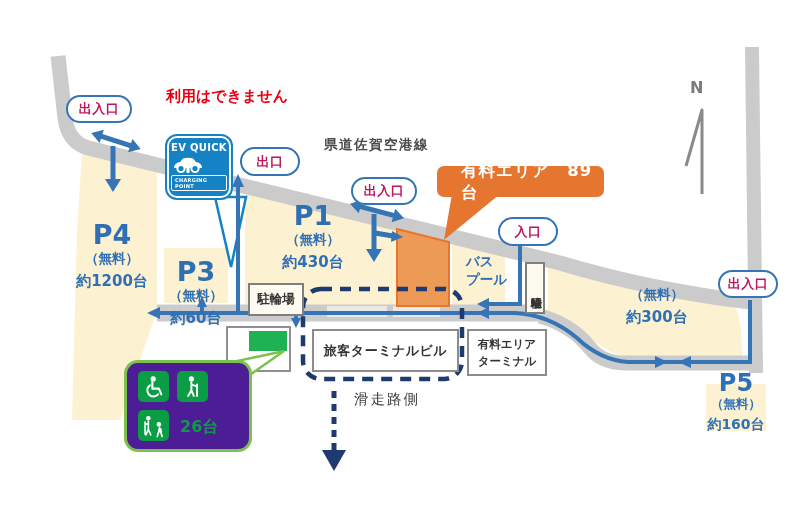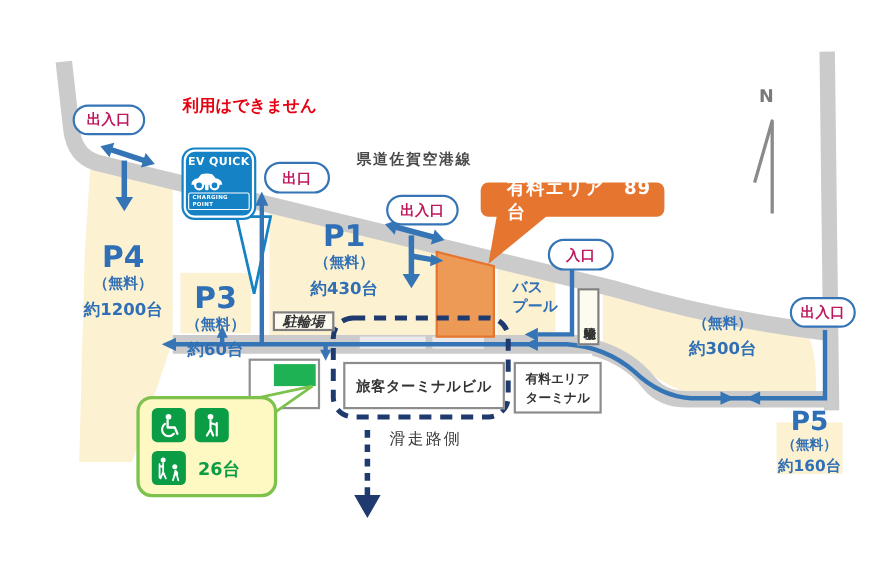--- a/index.html
+++ b/index.html
@@ -36,30 +36,30 @@
           padding:4px 2px 5px 2px;box-sizing:border-box;}
   .ev-title{color:#fff;font-size:10px;font-weight:bold;letter-spacing:0.3px;}
   .ev-sub{color:#fff;font-size:5px;font-weight:bold;border:1px solid #fff;border-radius:2px;
           padding:1px 3px;letter-spacing:0.3px;}
   
   .fbox{position:absolute;background:#fff;border:2px solid #8C8C8C;color:#333;
         display:flex;align-items:center;justify-content:center;text-align:center;box-sizing:border-box;}
   .terminal{left:312px;top:329px;width:147px;height:43px;font-size:13px;font-weight:600;
             letter-spacing:0.5px;border-width:2.5px;}
   .rentacar{left:467px;top:329px;width:80px;height:47px;font-size:11.5px;font-weight:600;line-height:1.4;}
-  .bike-h{left:248px;top:283px;width:56px;height:18px;font-size:12.5px;font-weight:bold;
-          background:#FDFBF0;border-color:#7F7F7F;font-style:italic;}
+  .bike-h{left:248px;top:283px;width:56px;height:33px;font-size:12.5px;font-weight:bold;
+          background:#FDFBF0;border-color:#7F7F7F;}
   .bike-v{left:525px;top:262px;width:20px;height:52px;font-size:11px;font-weight:bold;
           background:#FDFBF0;border-color:#7F7F7F;writing-mode:vertical-rl;text-orientation:upright;}
   .buspool{position:absolute;left:466px;top:253px;color:#2F6FB5;font-size:13.5px;font-weight:bold;
            line-height:1.3;}
   .runway{position:absolute;left:354px;top:390px;font-size:14.5px;font-weight:normal;color:#3a3a3a;
           letter-spacing:2px;}
   
-  .gcallout{position:absolute;left:124px;top:360px;width:128px;height:92px;background:#fef9c3;
+  .gcallout{position:absolute;left:124px;top:360px;width:128px;height:92px;background:#4c1d95;
             border:3px solid #7CC24C;border-radius:14px;box-sizing:border-box;padding-left:17px;}
   .gicon{position:absolute;width:31px;height:31px;background:#0B9D45;border-radius:5px;
          display:flex;align-items:center;justify-content:center;}
   .gcount{position:absolute;left:53px;top:54px;color:#0B9D45;font-size:16px;font-weight:bold;}
 </style>
 </head>
 <body>
 
 <div id="stage">
 

